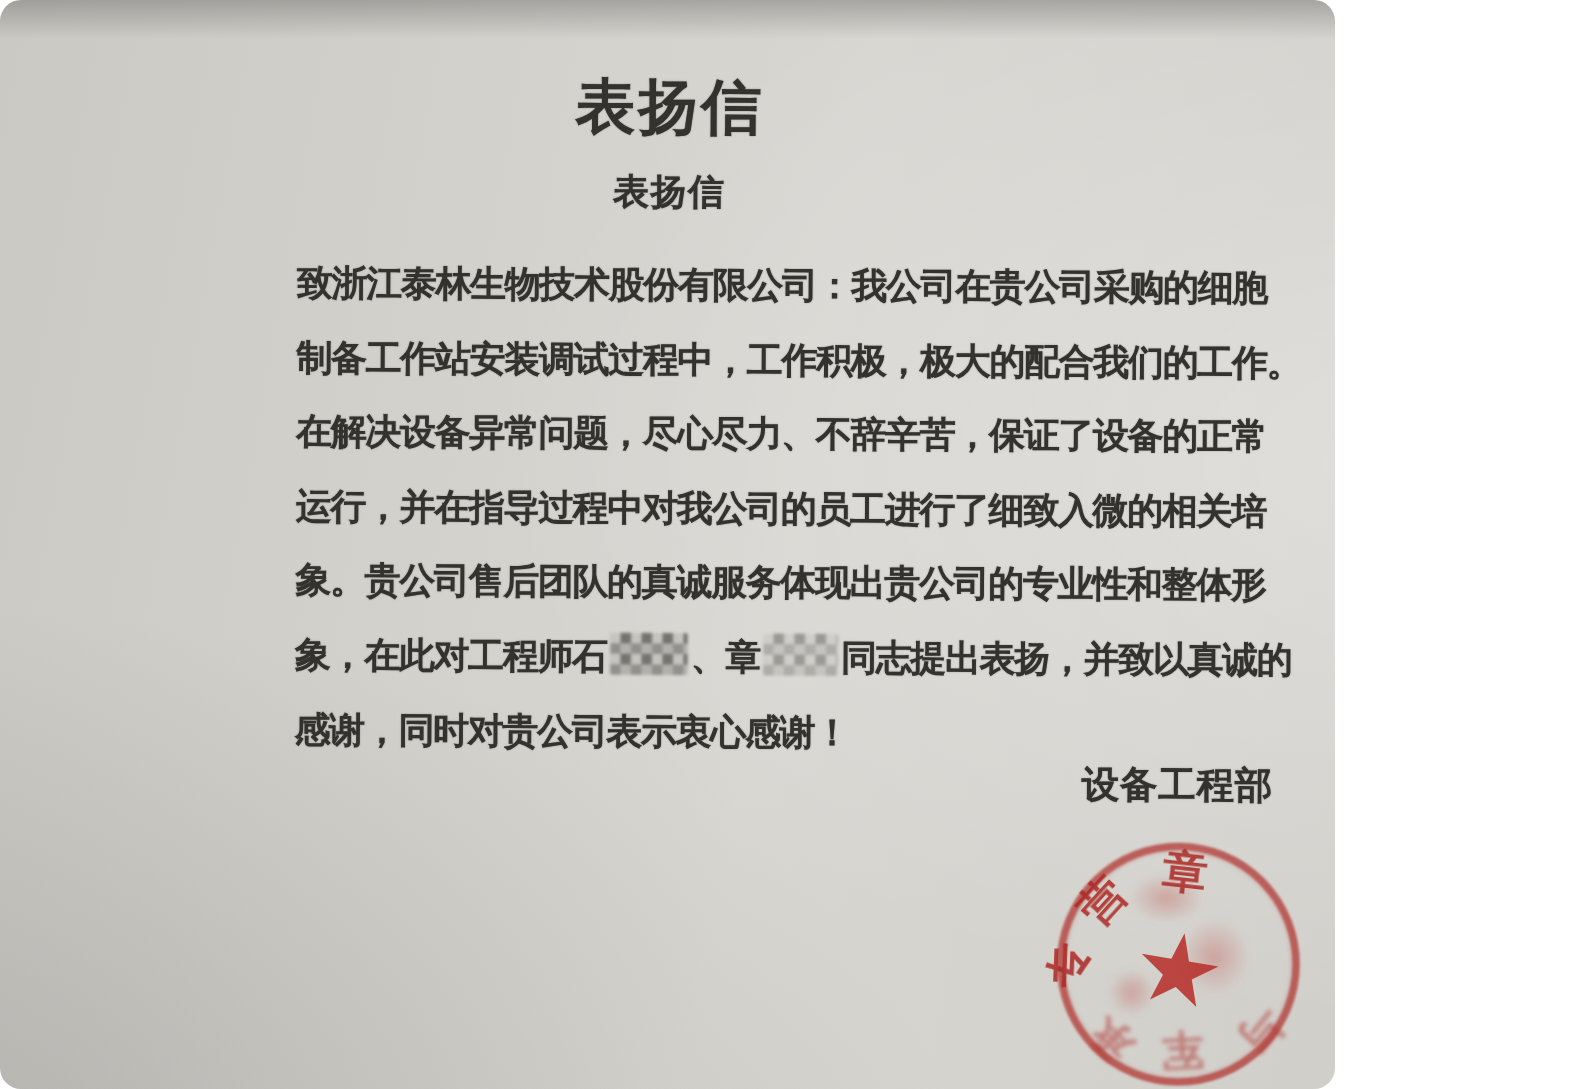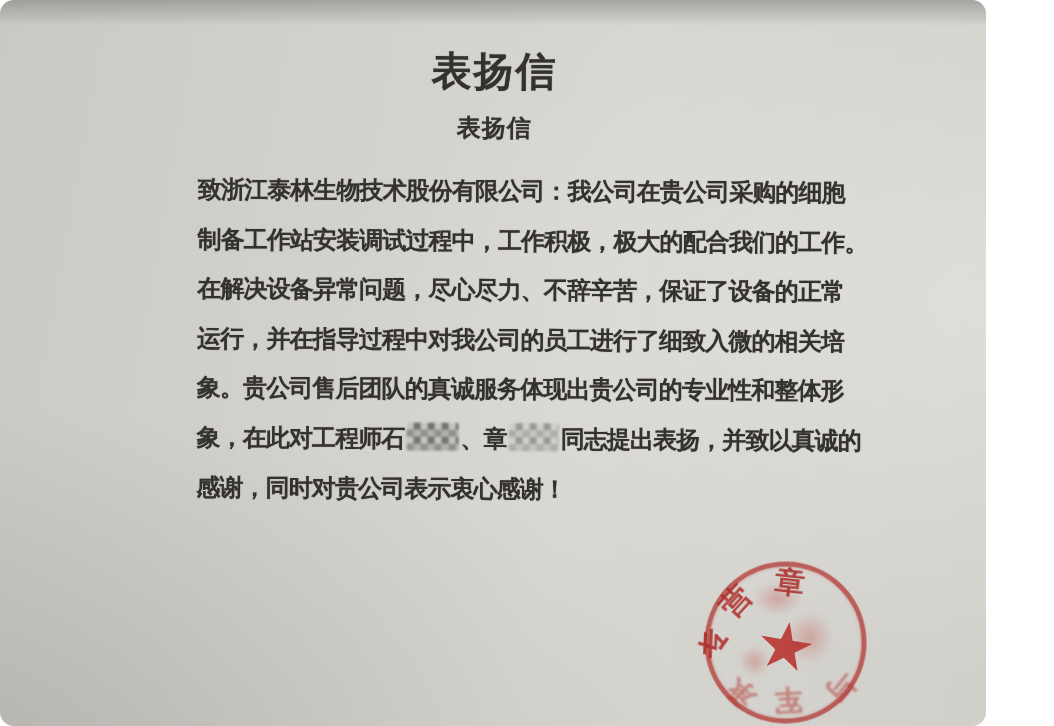--- a/index.html
+++ b/index.html
@@ -1,18 +1,18 @@
 <!DOCTYPE html>
 <html><head>
 <meta charset="utf-8">
 <style>
   html,body{margin:0;padding:0;background:#ffffff;}
   .photo{
     position:relative;
-    width:986px;height:726px;
+    width:890px;height:726px;
     border-radius:14px;
     overflow:hidden;
     font-family:"Liberation Sans",sans-serif;
     background:
       linear-gradient(180deg, rgba(96,94,90,0.40) 0%, rgba(96,94,90,0) 26px),
       radial-gradient(140% 95% at -5% 108%, rgba(88,86,82,0.22), rgba(88,86,82,0) 55%),
       radial-gradient(120% 90% at 106% 42%, rgba(255,255,255,0.30), rgba(255,255,255,0) 58%),
       linear-gradient(100deg, #cbc9c4 0%, #d3d1cc 32%, #d8d6d1 58%, #d1cfca 100%);
   }
   .content{position:absolute;inset:0;transform:rotate(0.3deg);color:#34322e;}
@@ -97,20 +97,21 @@
     <div class="bodytext">
       <p>致浙江泰林生物技术股份有限公司：我公司在贵公司采购的细胞</p>
       <p>制备工作站安装调试过程中，工作积极，极大的配合我们的工作。</p>
       <p>在解决设备异常问题，尽心尽力、不辞辛苦，保证了设备的正常</p>
       <p>运行，并在指导过程中对我公司的员工进行了细致入微的相关培</p>
       <p>象。贵公司售后团队的真诚服务体现出贵公司的专业性和整体形</p>
       <p><span>象，在此对工程师石</span><span class="redact r1"></span><span>、章</span><span class="redact r2"></span><span>同志提出表扬，并致以真诚的</span></p>
       <p>感谢，同时对贵公司表示衷心感谢！</p>
     </div>
 
+    <div class="signature">设备工程部</div>
 
     <div class="seal">
       <div class="ring"></div>
       <div class="smudge s1"></div>
       <div class="smudge s2"></div>
       <div class="smudge s3"></div>
       <div class="star"></div>
       <span class="sc c1">专</span>
       <span class="sc c2">营</span>
       <span class="sc c3">章</span>

